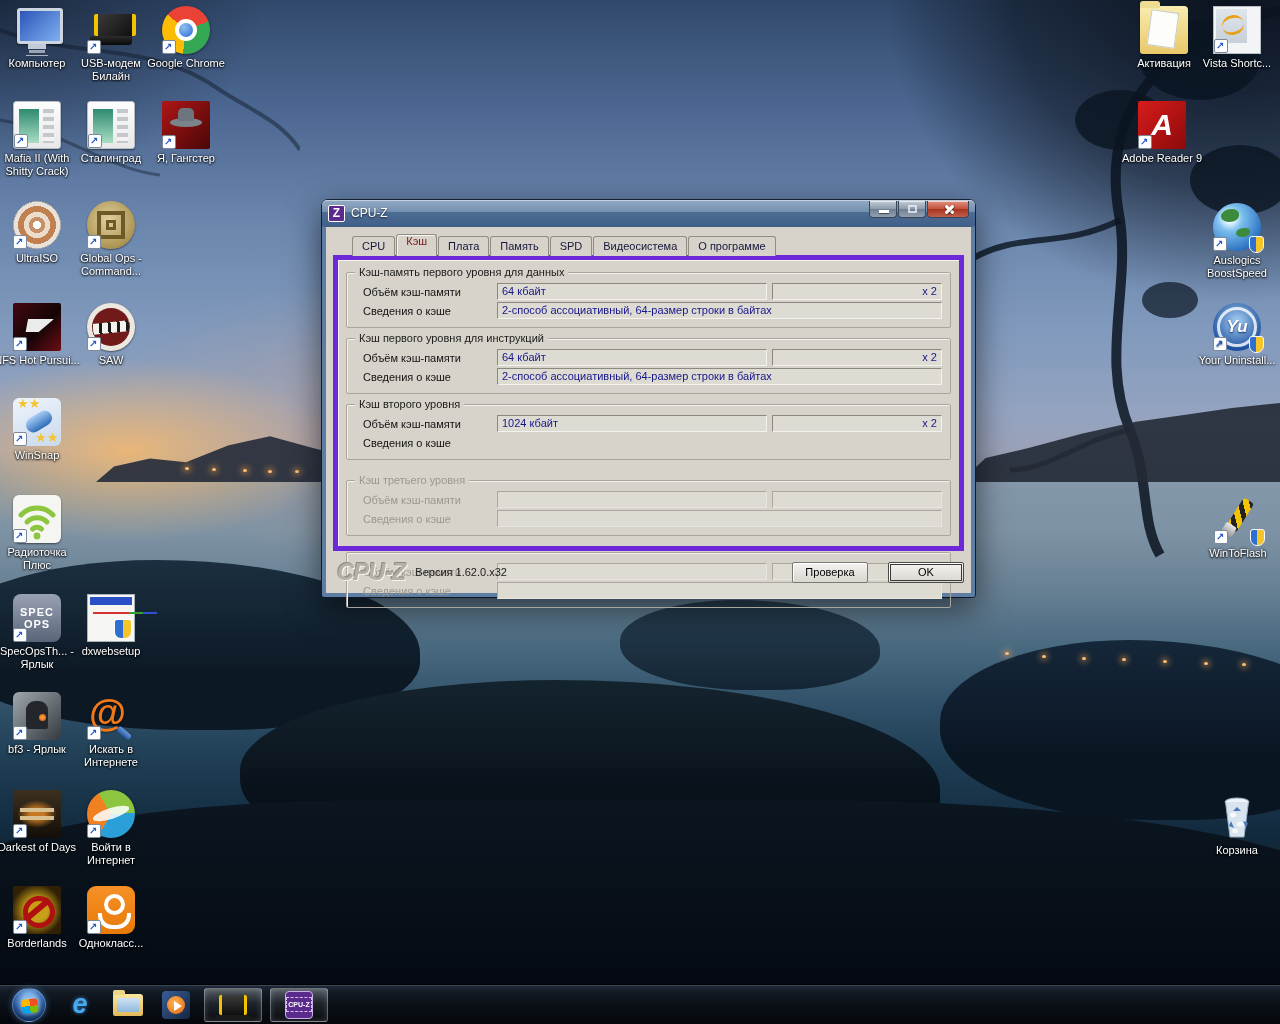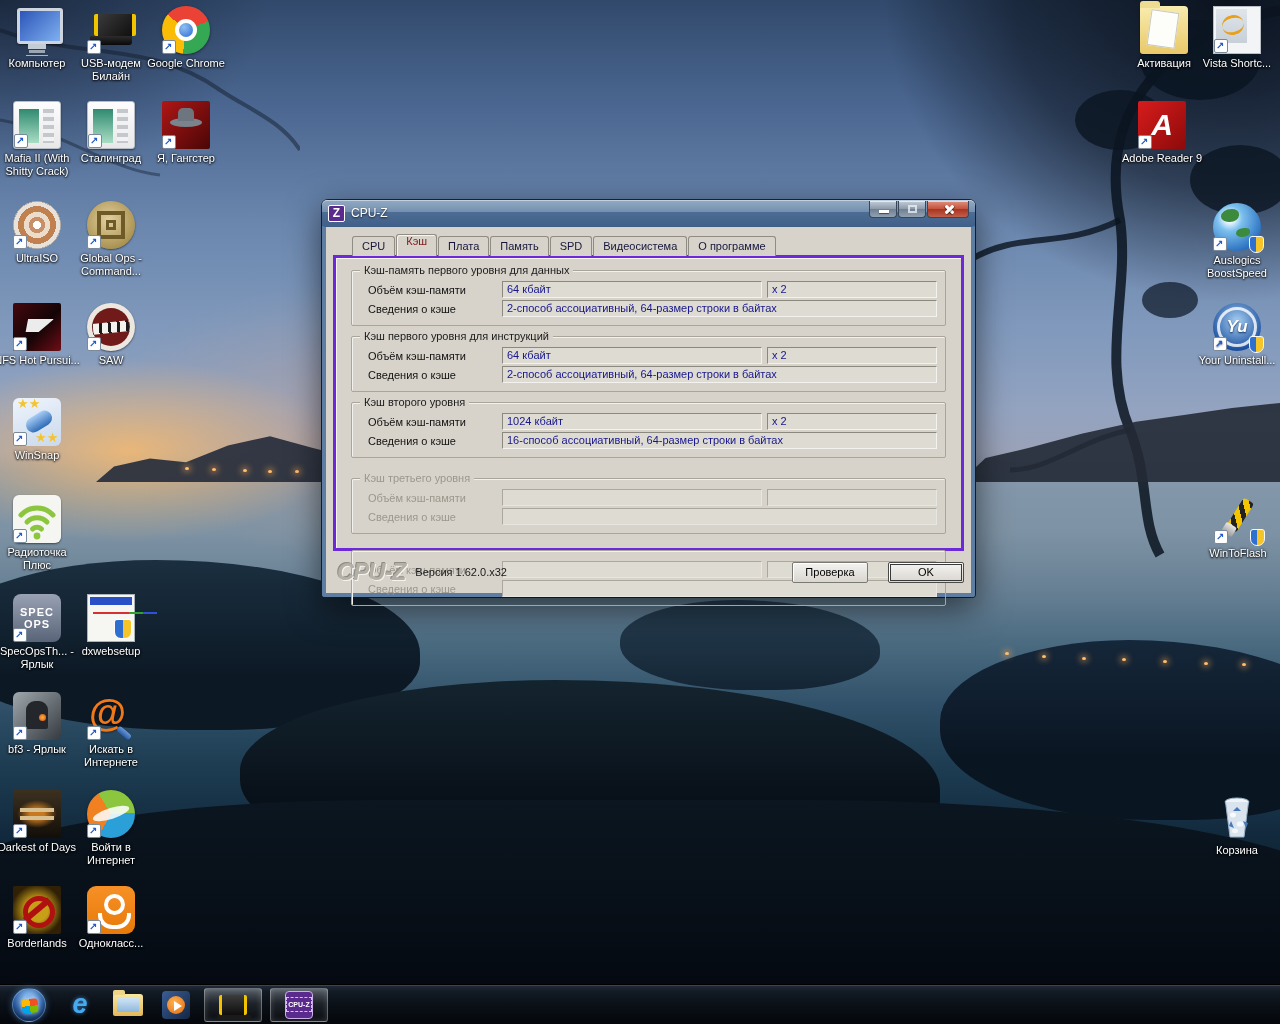--- a/index.html
+++ b/index.html
@@ -123,29 +123,29 @@
   .g-min { position:absolute; left:9px; bottom:4px; width:10px; height:3px; background:#fff; box-shadow:0 1px 1px rgba(0,0,0,.5); }
   .g-max { position:absolute; left:9px; top:4px; width:9px; height:8px; border:2px solid #f0f4f8; opacity:.75; }
   .g-x1,.g-x2 { position:absolute; left:16px; top:7px; width:11px; height:3px; background:#fff; border-radius:1px; box-shadow:0 1px 1px rgba(0,0,0,.5); }
   .g-x1 { transform:rotate(45deg); } .g-x2 { transform:rotate(-45deg); }
   .wframe { position:relative; height:371px; background:#d7d3ca; border:4px solid #5d7da3; border-top:1px solid #3e5d82; border-radius:0 0 3px 3px; }
   .tabs { position:absolute; left:10px; top:7px; display:flex; z-index:2;margin-left:16px; }
   .tab { height:20px; padding:3px 9px 0; font-size:11px; color:#16163c; background:#d7d3ca;
     border:1px solid #8f8c84; border-bottom:none; border-radius:3px 3px 0 0; margin-right:1px; margin-top:2px; cursor:default; }
   .tab.active { margin-top:0; height:22px; padding-top:0; color:#7c1a1a; box-shadow:inset 1px 1px 0 #f6f5f1; position:relative; z-index:3; }
   .tabpanel { position:absolute; left:7px; right:7px; top:28px; bottom:42px; background:#d7d3ca;
-    border:3px solid #6d28d9; box-shadow:inset 1px 1px 0 #f6f5f1; padding:2px 15px; }
+    border:5px solid #6d28d9; box-shadow:inset 1px 1px 0 #f6f5f1; padding:2px 8px; }
   .grp { position:relative; border:1px solid #a9a59c; box-shadow:inset 1px 1px 0 #f2f1ed; border-radius:2px; padding:8px 8px 6px; margin-top:10px; }
   .gtitle { position:absolute; top:-7px; left:8px; background:#d7d3ca; padding:0 4px; font-size:11px; color:#1a1a1a; }
   .grp.disabled .gtitle, .grp.disabled .lbl { color:#9b978d; }
   .row { display:flex; align-items:center; margin:2px 0; height:17px; }
   .lbl { width:142px; padding-left:8px; font-size:11px; color:#111; }
   .fld { height:17px; background:#dedbd3; border:1px solid; border-color:#8b887f #f3f2ee #f3f2ee #8b887f; font-size:11px; color:#16168c; padding:1px 4px 0; overflow:hidden; white-space:nowrap; }
   .fld.v { flex:1; }
-  .fld.m { width:170px; margin-left:5px; text-align:left; }
+  .fld.m { width:170px; margin-left:5px; text-align:right; }
   .grp.disabled .fld { border-color:#aaa79e #e8e6e0 #e8e6e0 #aaa79e; }
   .wfooter { position:absolute; left:7px; right:7px; bottom:5px; height:32px; display:flex; align-items:center; }
   .logo { font-size:24px; font-weight:bold; font-style:italic; color:#b4b0a6; letter-spacing:-1px;
     text-shadow:1px 1px 0 #f4f3ef, -1px -1px 0 #8f8c84; margin:0 10px 0 4px; }
   .ver { font-size:11px; color:#1a1a1a; flex:1; }
   .btn { width:76px; height:21px; font-size:11px; font-family:inherit; color:#000; background:linear-gradient(#f4f3f0,#d9d6cf); border:1px solid #7a7a74; border-radius:2px; box-shadow:inset 1px 1px 0 #fff; margin-left:20px; }
   .btn.default { outline:1px solid #3a3a3a; outline-offset:-3px; border-color:#4a4a46; }
 
   
   .taskbar { position:absolute; left:0; bottom:0; width:1280px; height:40px; z-index:10;
@@ -468,21 +468,20 @@
 
         <div class="grp">
           <span class="gtitle">Кэш второго уровня</span>
           <div class="row">
             <span class="lbl">Объём кэш-памяти</span>
             <span class="fld v"><span>1024 кбайт</span></span>
             <span class="fld m"><span>x 2</span></span>
           </div>
           <div class="row">
             <span class="lbl">Сведения о кэше</span>
-            <span class="fld v"><span>16-способ ассоциативный, 64-размер строки в байтах</span></span>
           </div>
         </div>
 
         <div class="grp disabled" style="margin-top:20px">
           <span class="gtitle">Кэш третьего уровня</span>
           <div class="row">
             <span class="lbl">Объём кэш-памяти</span>
             <span class="fld v"><span></span></span>
             <span class="fld m"><span></span></span>
           </div>

